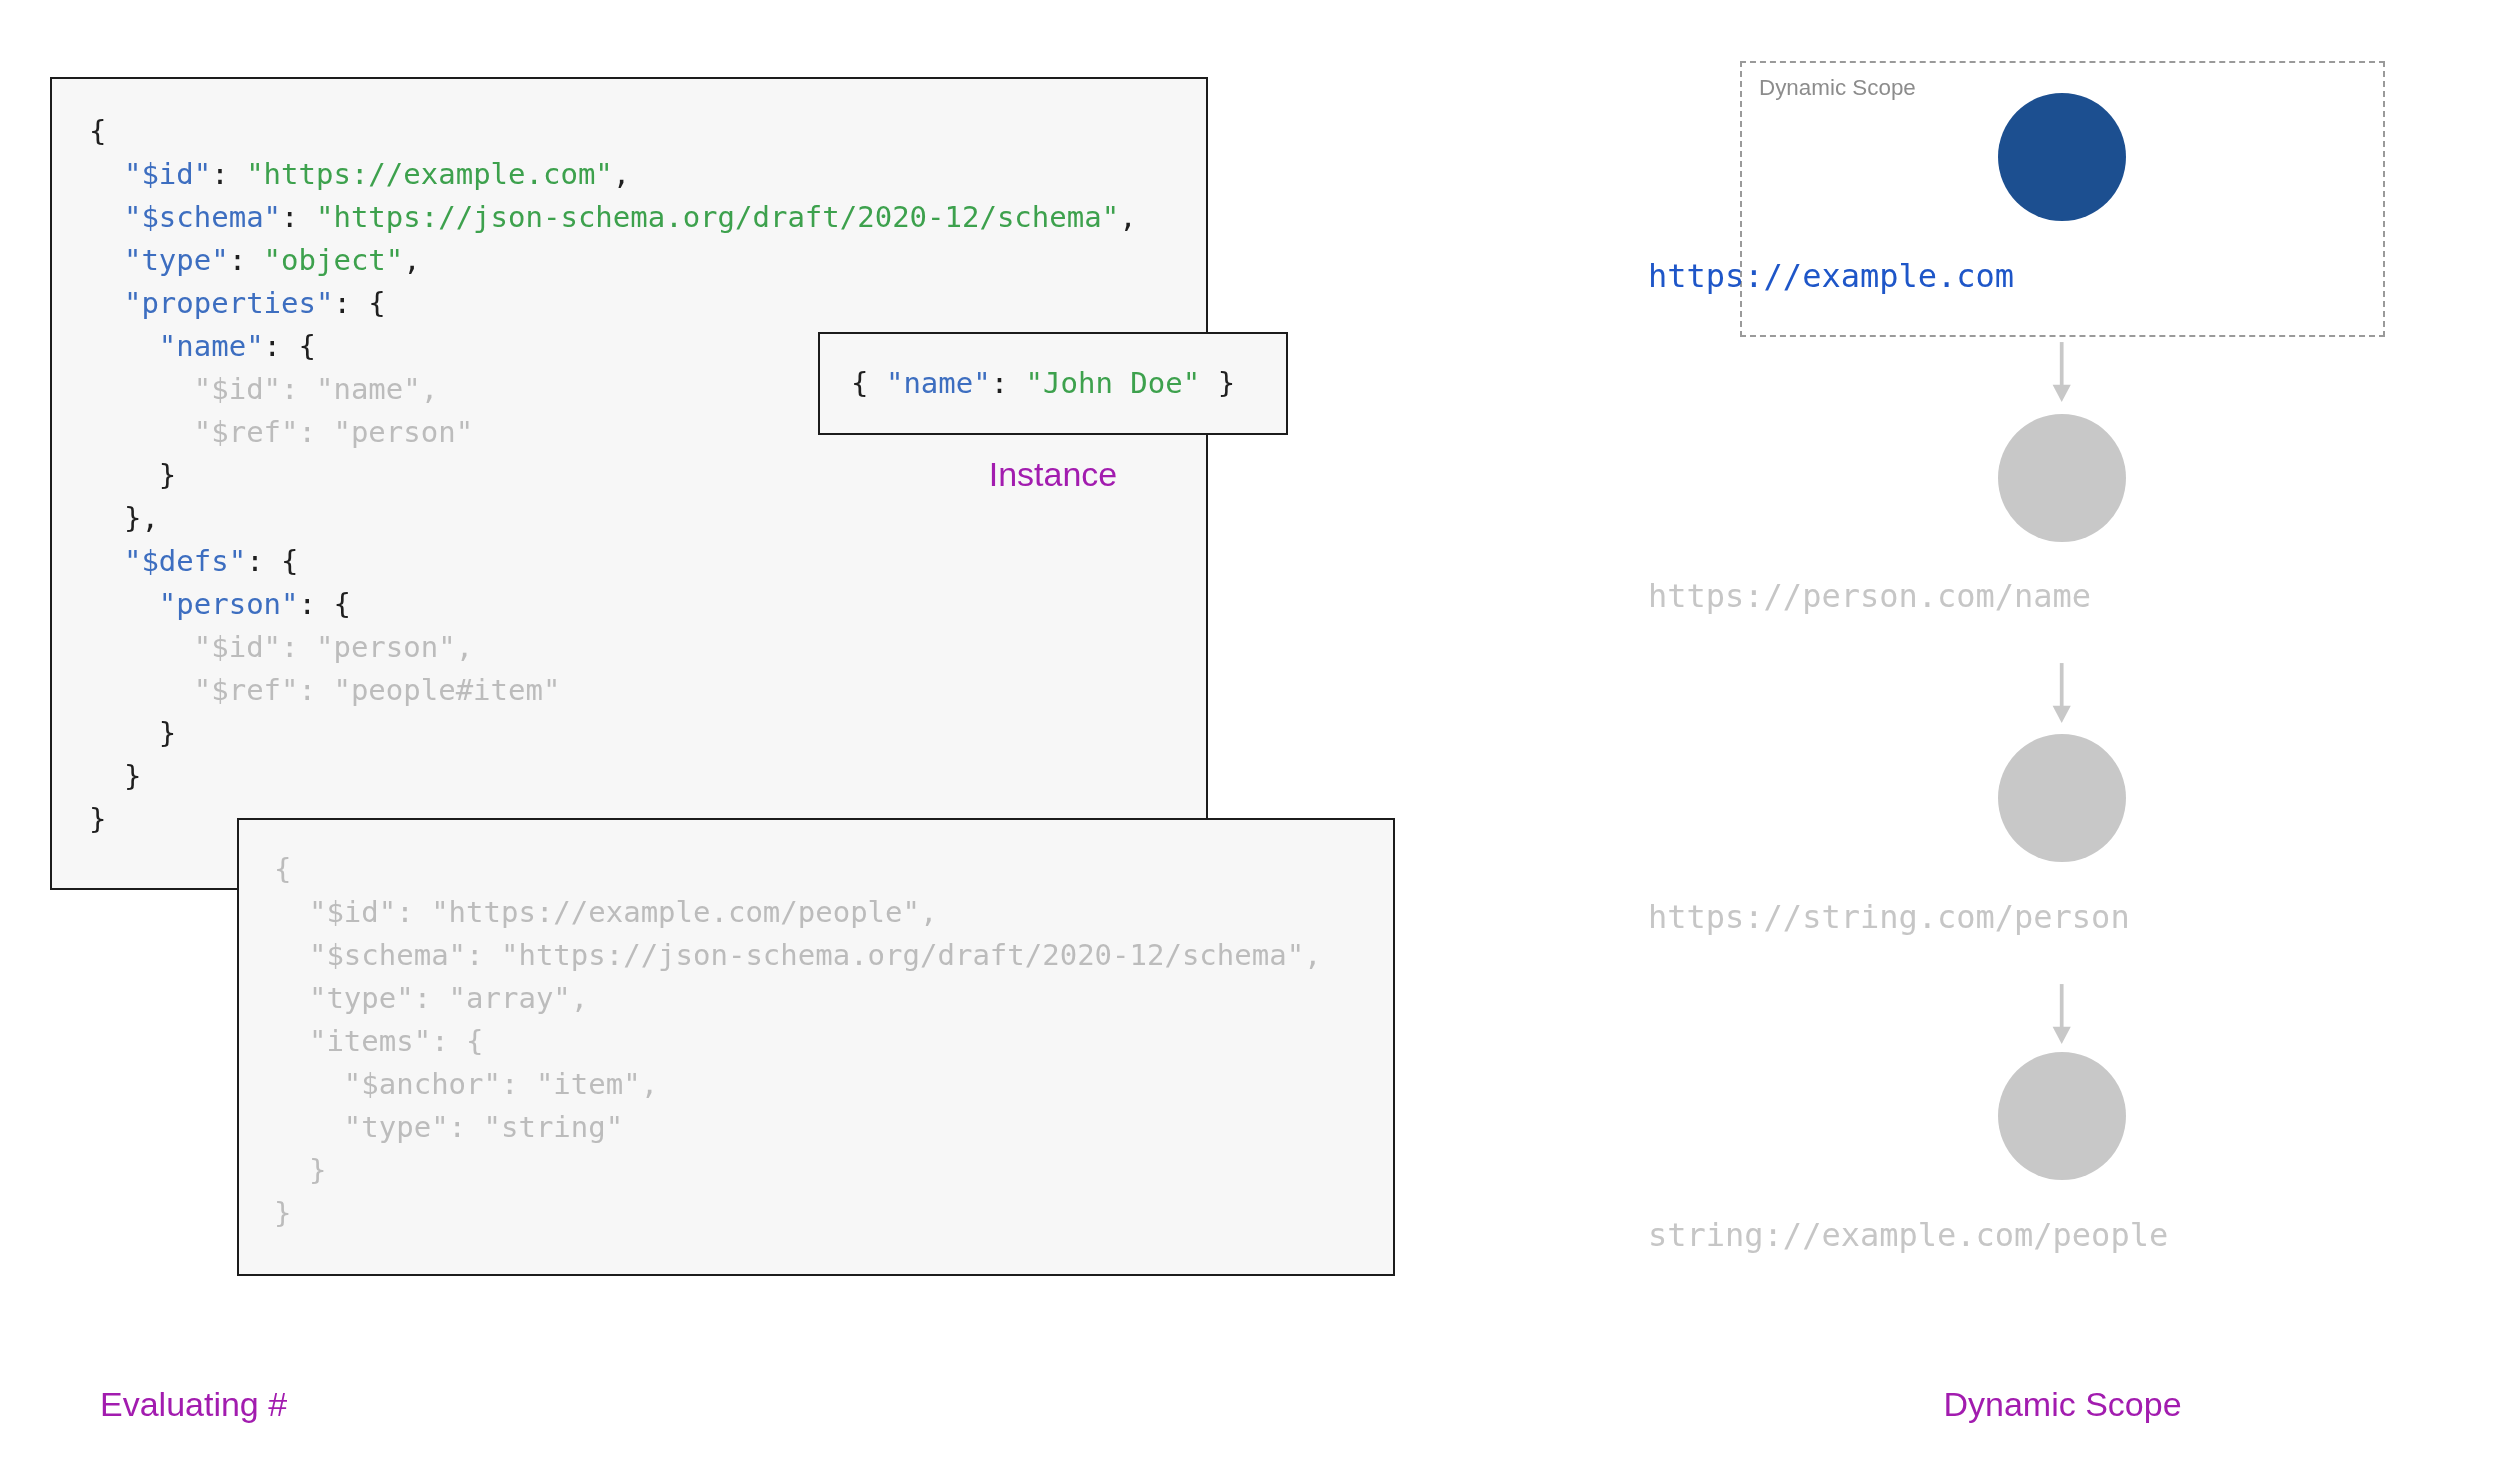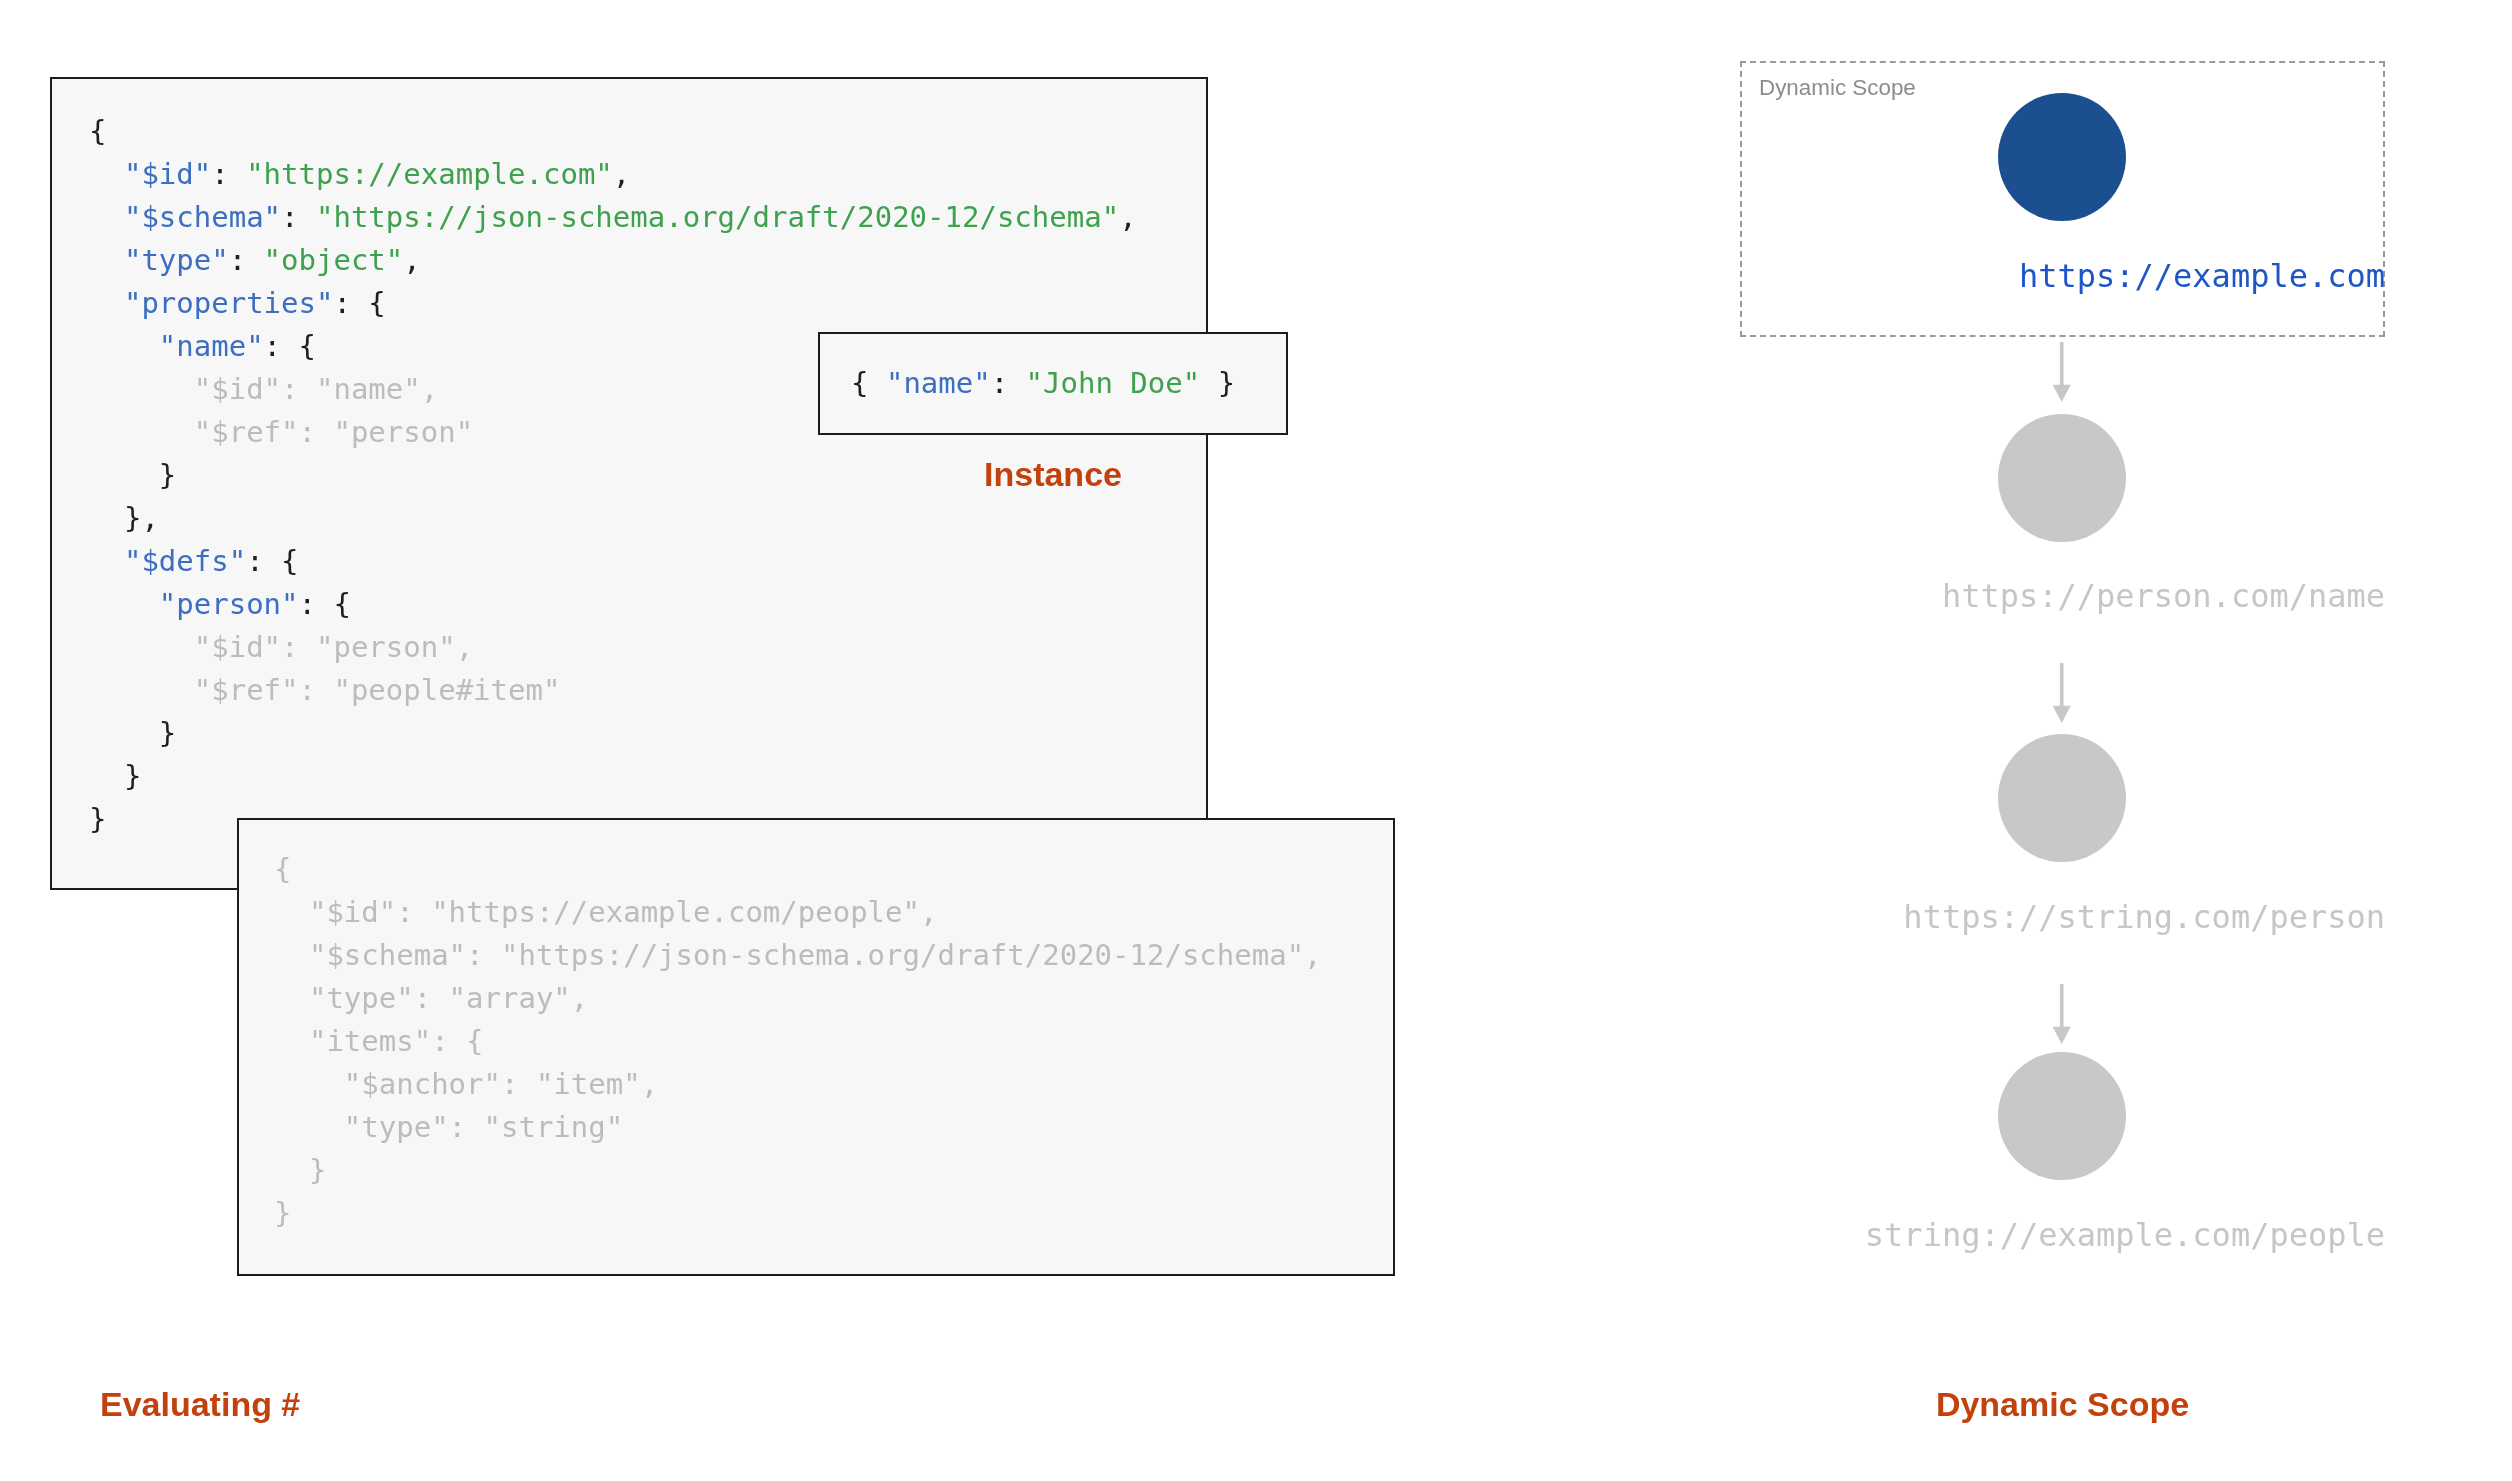--- a/index.html
+++ b/index.html
@@ -18,33 +18,33 @@
   .box-instance{left:818px;top:332px;width:470px;height:103px;z-index:3;display:flex;align-items:center;padding-left:31px;}
   .box-people{left:237px;top:818px;width:1158px;height:458px;z-index:2;padding:28px 0 0 35px;}
 
   .code{font-family:"DejaVu Sans Mono","Liberation Mono",monospace;font-size:29px;line-height:43px;margin:0;}
   .code-line{white-space:pre;}
   .tok-p{color:var(--plain);}
   .tok-k{color:var(--key);}
   .tok-s{color:var(--str);}
   .tok-m{color:var(--muted);}
 
-  .big-label{position:absolute;z-index:4;font-weight:bold;font-size:34px;color:#c2410c;}
+  .big-label{position:absolute;z-index:4;font-weight:normal;font-size:34px;color:#a21caf;}
   .instance-label{left:818px;top:455px;width:470px;text-align:center;}
   .evaluating-label{left:100px;top:1385px;}
   .scope-bottom-label{left:1740px;top:1385px;width:645px;text-align:center;}
 
   .scope-dashed-box{position:absolute;left:1740px;top:61px;width:645px;height:276px;border:2.1px dashed var(--dash);z-index:1;}
   .scope-box-label{position:absolute;left:1759px;top:75px;font-size:22.4px;color:var(--dim-label);z-index:2;}
 
   .scope-circle{position:absolute;left:1998px;width:128px;height:128px;border-radius:50%;z-index:3;}
   .scope-circle.active{background:var(--scope-active);}
   .scope-circle.inactive{background:var(--scope-inactive);}
 
-  .scope-url{position:absolute;left:1740px;width:645px;text-align:right;
+  .scope-url{position:absolute;left:1648px;width:645px;text-align:left;
     font-family:"DejaVu Sans Mono","Liberation Mono",monospace;font-size:32px;line-height:34px;z-index:3;}
   .scope-url.active{color:var(--scope-active-text);}
   .scope-url.inactive{color:var(--scope-inactive-text);}
 
   .scope-arrow{position:absolute;left:2051px;width:21.4px;height:60px;z-index:2;}
 </style>
 </head>
 <body>
 
 <div class="canvas">

